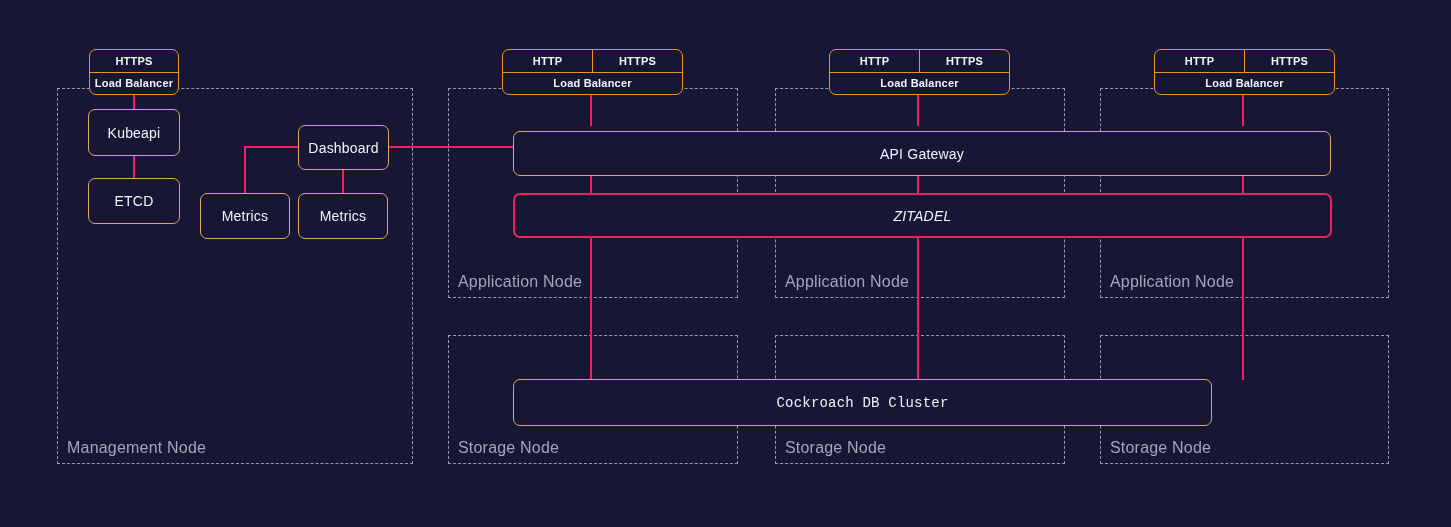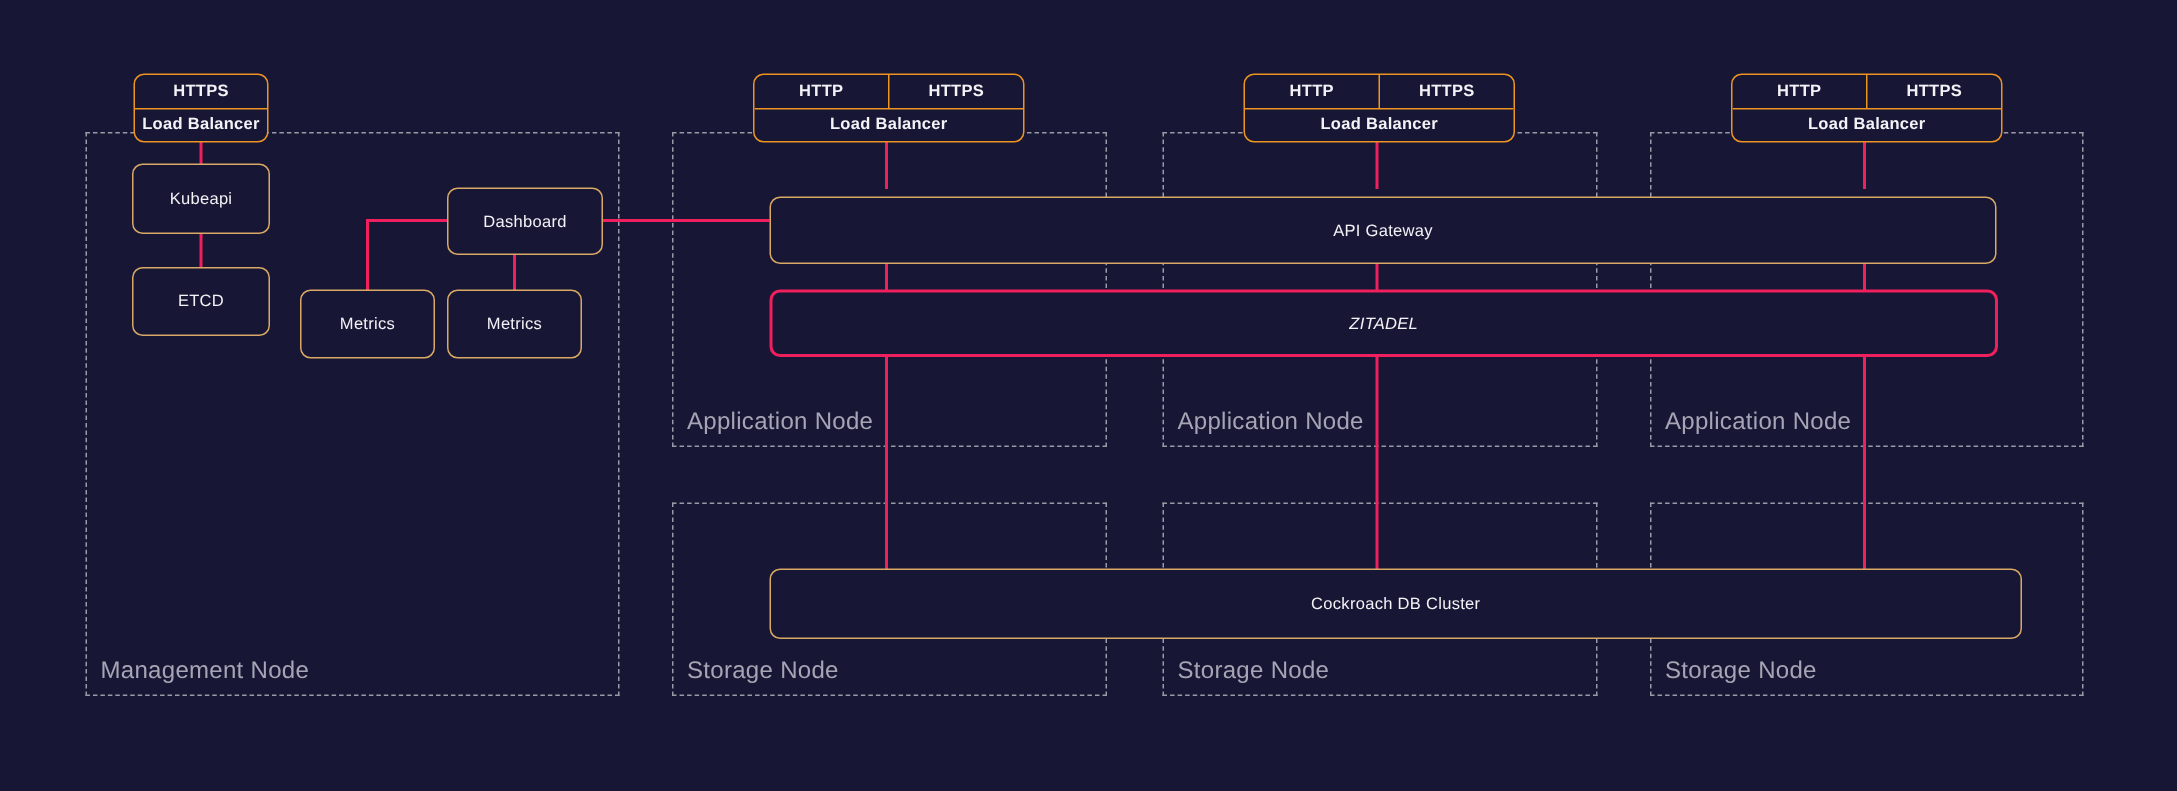--- a/index.html
+++ b/index.html
@@ -39,21 +39,21 @@
   
   .box {
     position: absolute;
     border: 1.5px solid var(--border-tan);
     border-radius: 7px;
     background: var(--background);
     display: flex;
     align-items: center;
     justify-content: center;
     color: var(--text);
-    font-size: 11px;
+    font-size: 14px;
     letter-spacing: .2px;
     z-index: 3;
     white-space: nowrap;
   }
   .box.pink { border-color: var(--accent-pink); border-width: 2px; }
   
   .lb {
     position: absolute;
     border: 1.5px solid var(--border-orange);
     border-radius: 7px;
@@ -82,27 +82,27 @@
   #storage-node-2 { left: 775px;  top: 335px; width: 290px; height: 129px; }
   #storage-node-3 { left: 1100px; top: 335px; width: 289px; height: 129px; }
   
   #lb-mgmt  { left: 89px;   top: 49px; width: 90px;  height: 46px; }
   #lb-app-1 { left: 502px;  top: 49px; width: 181px; height: 46px; }
   #lb-app-2 { left: 829px;  top: 49px; width: 181px; height: 46px; }
   #lb-app-3 { left: 1154px; top: 49px; width: 181px; height: 46px; }
   
   #kubeapi       { left: 88px;  top: 109px; width: 92px; height: 47px; }
   #etcd          { left: 88px;  top: 178px; width: 92px; height: 46px; }
-  #dashboard     { left: 298px; top: 125px; width: 104px; height: 45px; }
+  #dashboard     { left: 298px; top: 125px; width: 91px; height: 45px; }
   #metrics-left  { left: 200px; top: 193px; width: 90px; height: 46px; }
   #metrics-right { left: 298px; top: 193px; width: 90px; height: 46px; }
   
   #api-gateway { left: 513px; top: 131px; width: 818px; height: 45px; }
   #zitadel     { left: 513px; top: 193px; width: 819px; height: 45px; font-style: italic; }
-  #cockroach   { left: 513px; top: 379px; width: 835px; height: 47px; }
+  #cockroach   { left: 513px; top: 379px; width: 699px; height: 47px; font-family: Liberation Mono, monospace; }
   
   .v { width: 2px; }
   .h { height: 2px; }
   #c-m1 { left: 133px; top: 94px;  height: 16px; }
   #c-m2 { left: 133px; top: 155px; height: 24px; }
   #c-d1 { left: 244px; top: 146px; width: 54px;  }
   #c-d2 { left: 244px; top: 146px; height: 48px; }
   #c-d3 { left: 342px; top: 169px; height: 25px; }
   #c-d4 { left: 389px; top: 146px; width: 124px; }
   .colx1 { left: 590px; }

